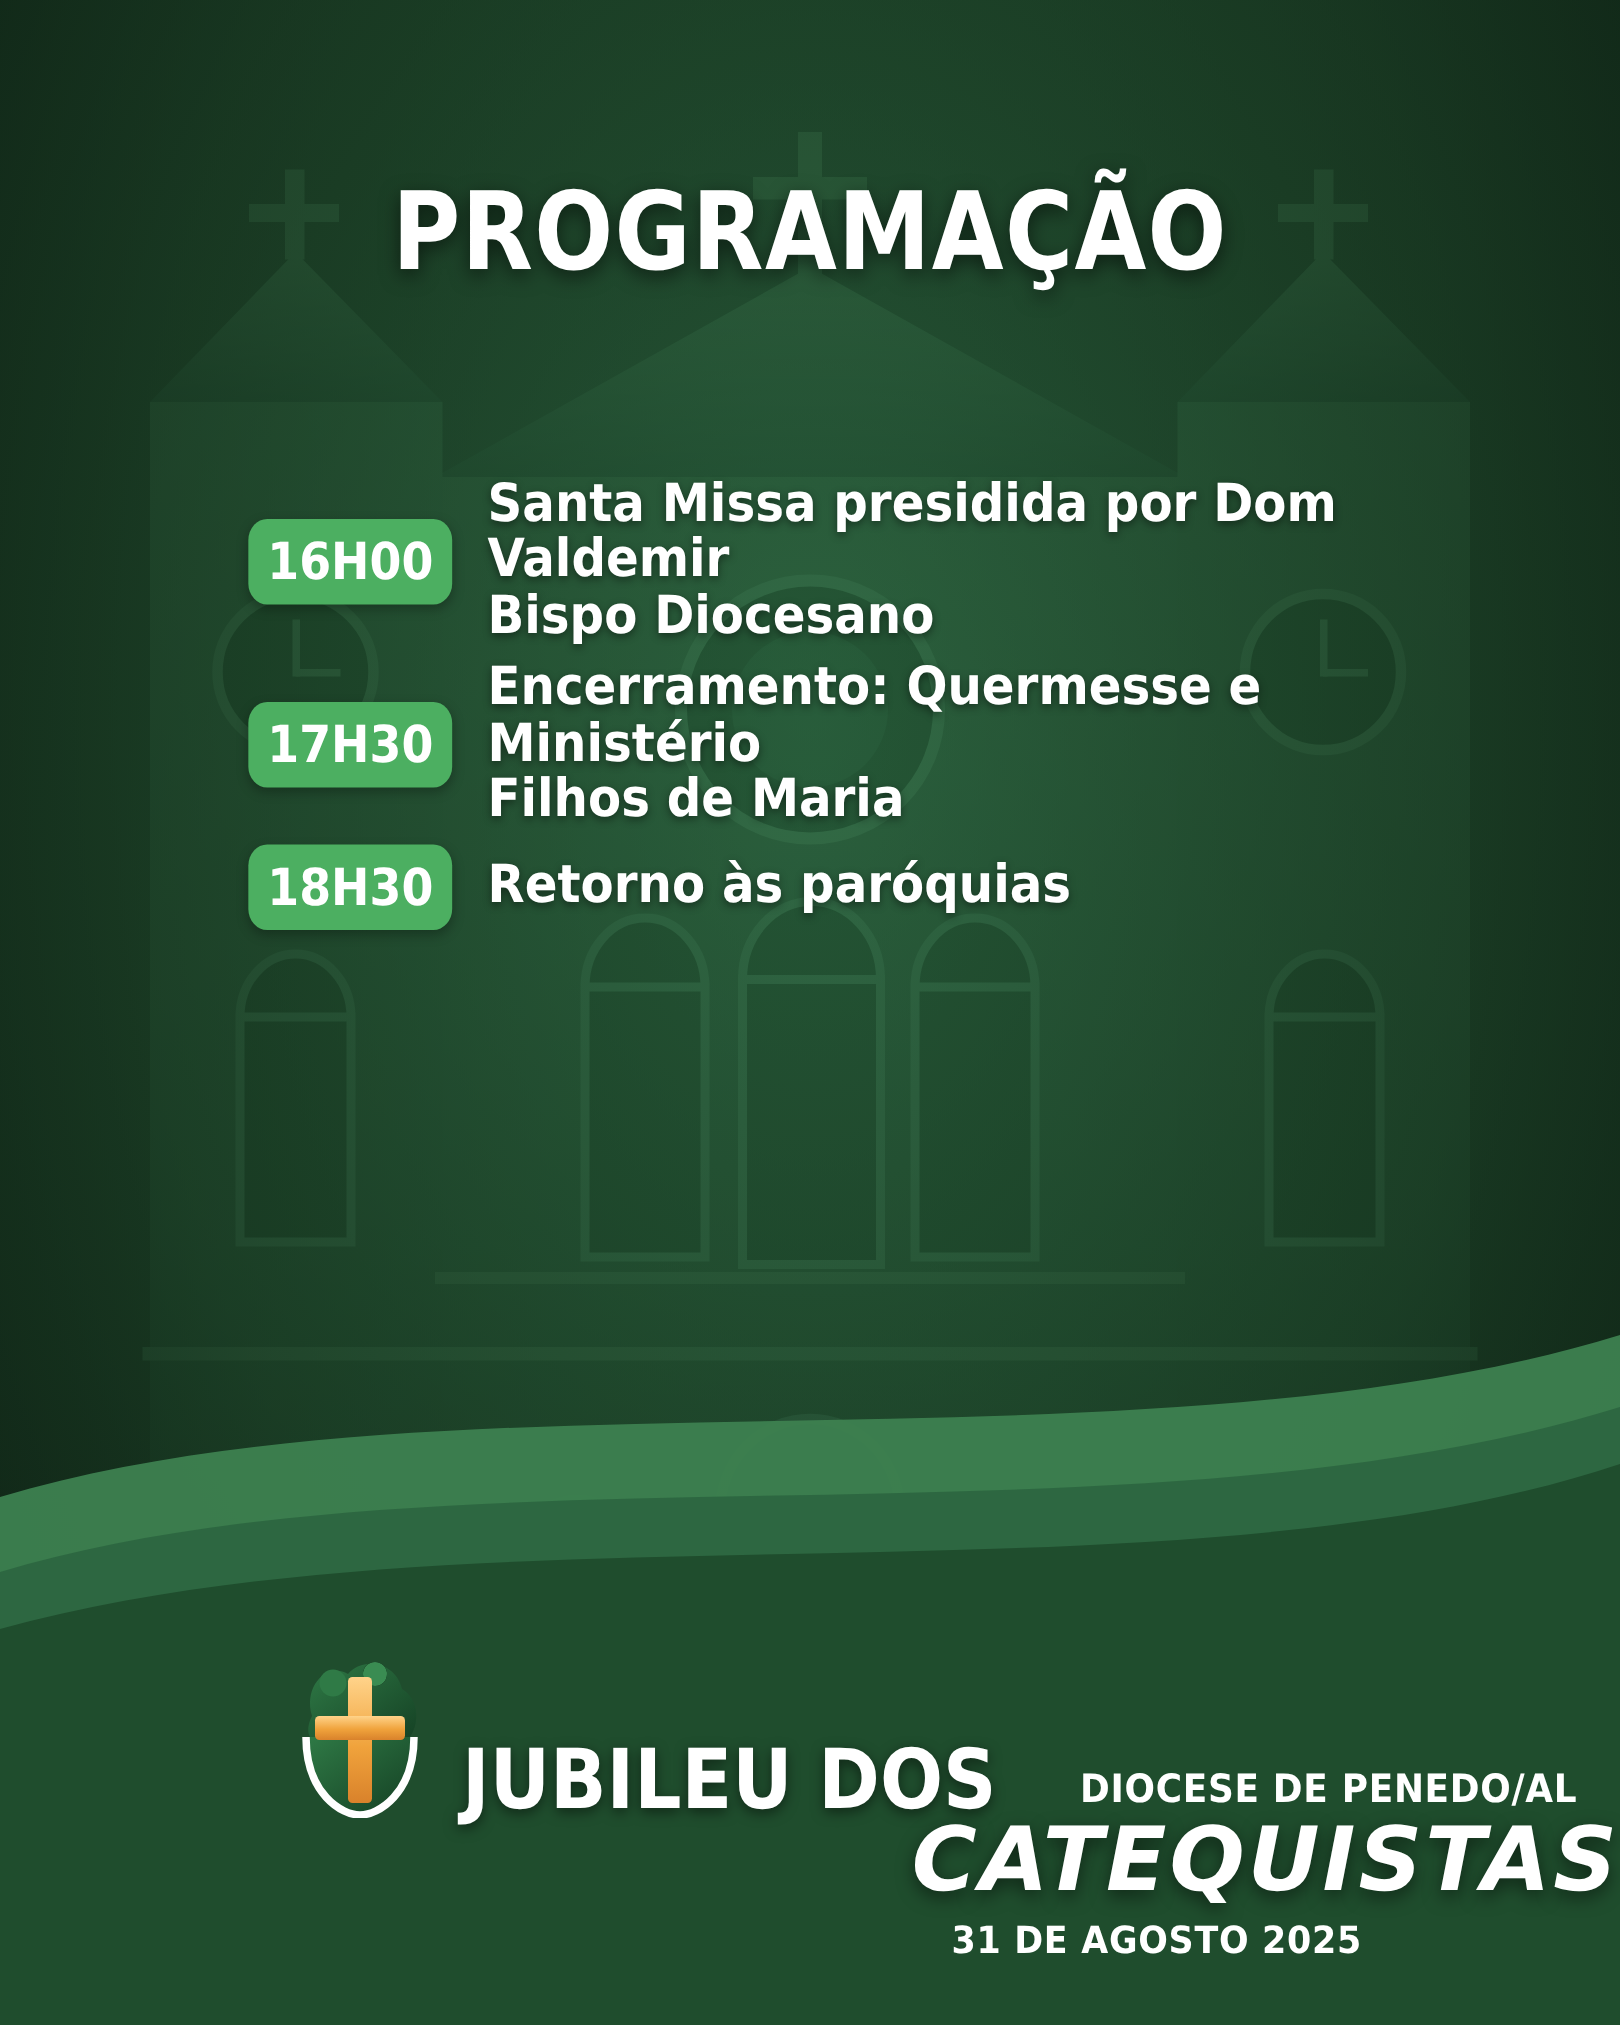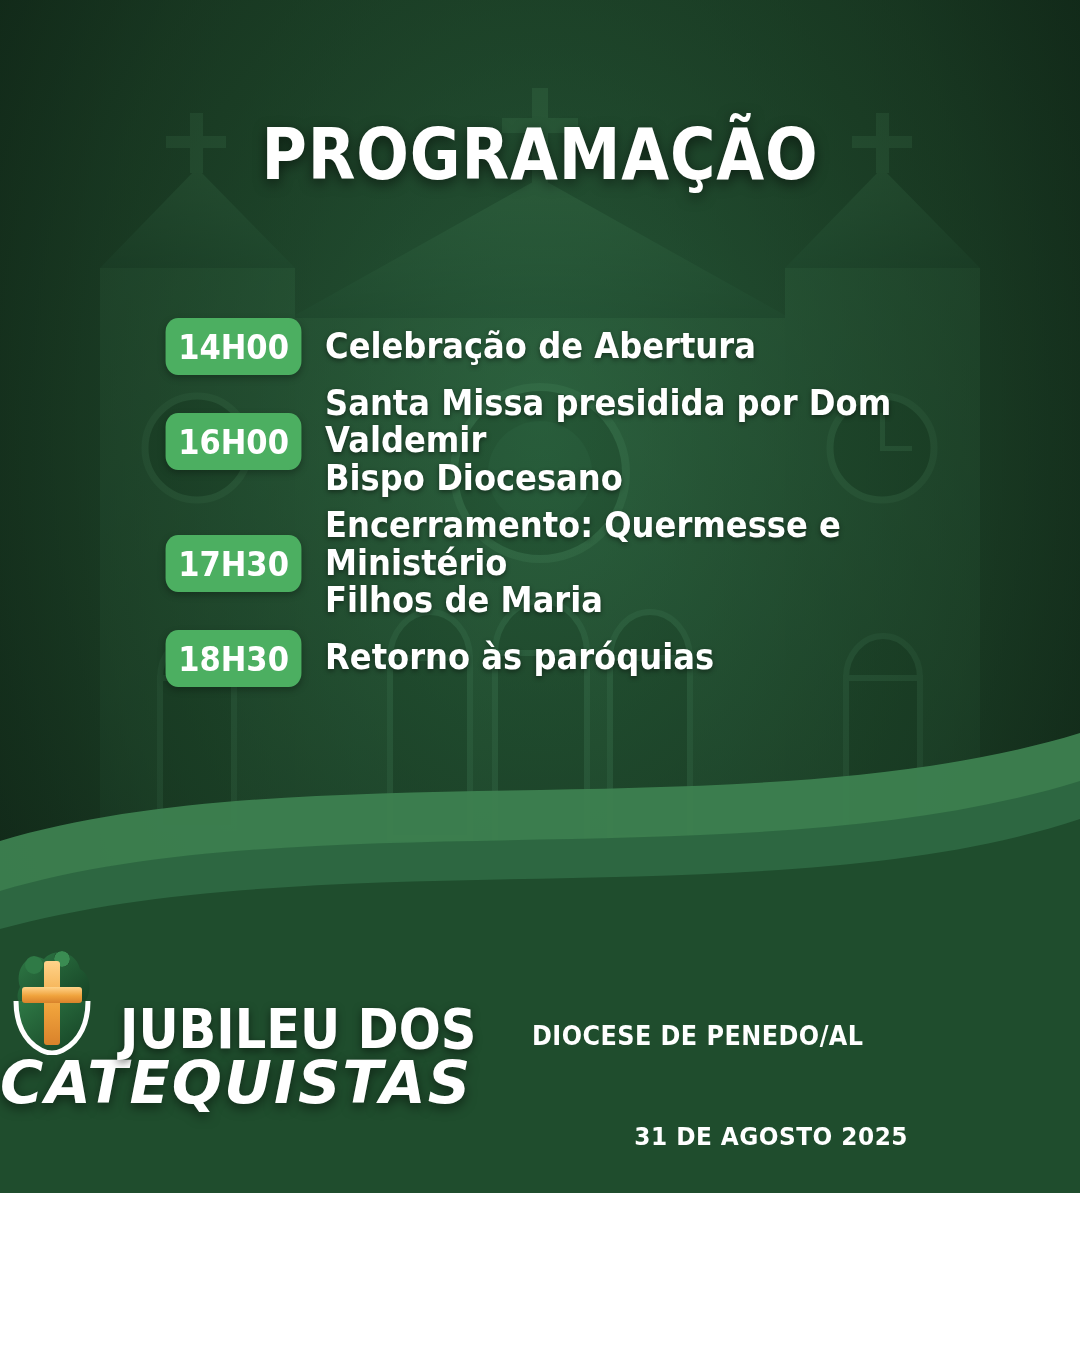--- a/index.html
+++ b/index.html
@@ -6,21 +6,21 @@
 
   html, body {
     width: 1080px;
     height: 1350px;
     font-family: "Liberation Sans", sans-serif;
   }
 
   .poster {
     position: relative;
     width: 1080px;
-    height: 1193px;
+    height: 1350px;
     overflow: hidden;
     background: #1d4328;
     background: radial-gradient(ellipse at 50% 40%, #27573a 0%, #1d4328 55%, #15301d 100%);
   }
 
   
   .facade {
     position: absolute;
     left: 50%;
     top: 18px;
@@ -109,21 +109,21 @@
   }
 
   
   .footer {
     position: absolute;
     left: 0;
     right: 0;
     bottom: 42px;
     display: flex;
     flex-direction: column;
-    align-items: flex-start;
+    align-items: flex-end;
   }
 
   .logo-line1 {
     display: flex;
     align-items: flex-end;
     gap: 16px;
   }
 
   .emblem {
     width: 104px;
@@ -249,26 +249,20 @@
     <path d="M0,118 C300,28 760,108 1080,10 L1080,470 L0,470 Z" fill="#3d8150" opacity="0.95"></path>
     <path d="M0,168 C300,78 760,158 1080,58 L1080,470 L0,470 Z" fill="#2c6640" opacity="0.95"></path>
     <path d="M0,206 C320,118 780,196 1080,96 L1080,470 L0,470 Z" fill="#1f4d2d"></path>
   </svg>
 
   <div class="title">PROGRAMAÇÃO</div>
 
   <div class="schedule">
 
 
-    <div class="row">
-      <div class="time-chip">14H00</div>
-      <div class="desc">
-        <span>Celebração de Abertura</span>
-      </div>
-    </div>
 
 
     <div class="row">
       <div class="time-chip">16H00</div>
       <div class="desc">
         <span>Santa Missa presidida por Dom Valdemir</span>
         <span class="l2">Bispo Diocesano</span>
       </div>
     </div>
 

